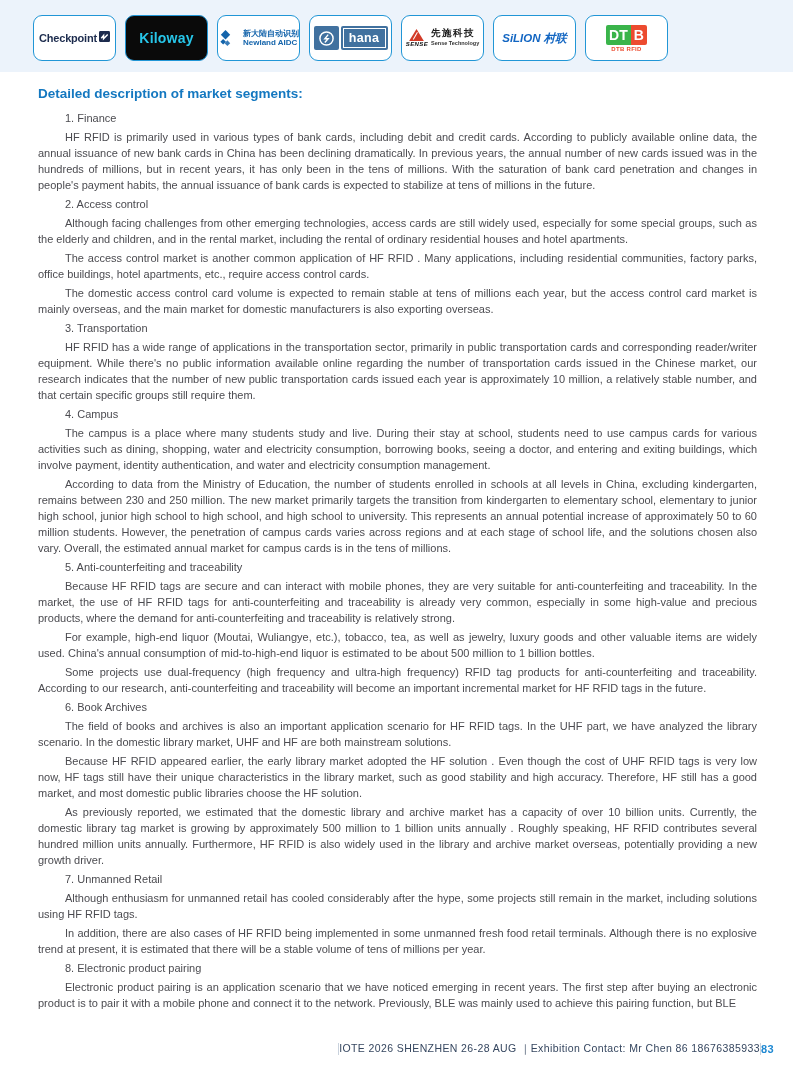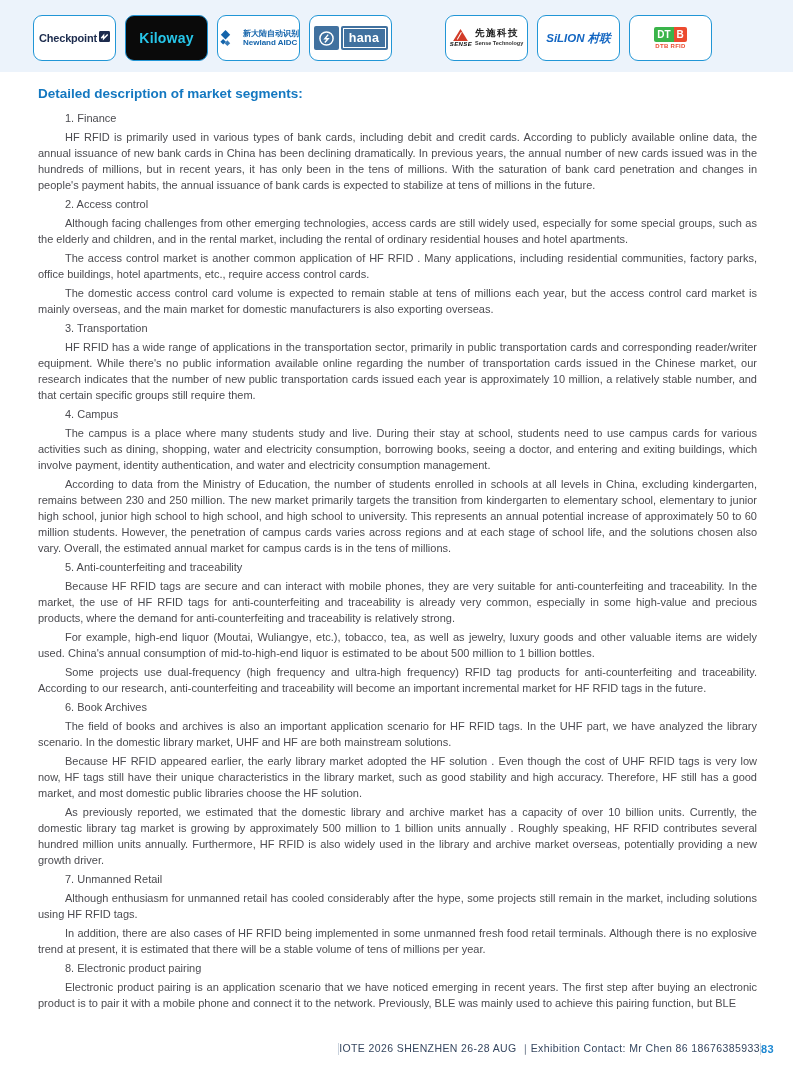--- a/index.html
+++ b/index.html
@@ -30,30 +30,30 @@
   .newland { gap:3px; }
   .nl-col { display:flex; flex-direction:column; line-height:9px; }
   .nl-line { color:#1464ab; font-weight:bold; font-size:8px; white-space:nowrap;padding-left:7px; }
   .hana { gap:2px;justify-content:center; }
   .hana-iconbox { width:25px; height:24px; background:#41719f; border-radius:2px;
                   display:flex; align-items:center; justify-content:center; }
   .hana-textbox { width:47px; height:24px; background:#41719f; border-radius:2px;
                   display:flex; align-items:center; justify-content:center;
                   outline:1px solid #fff; outline-offset:-3px; }
   .hana-text { color:#fff; font-size:12.5px; font-weight:bold; letter-spacing:0.3px; }
-  .sense { gap:3px;margin-left:44px; }
+  .sense { gap:3px; }
   .sense-left { display:flex; flex-direction:column; align-items:center; line-height:7px; }
   .sense-brand { font-size:6px; font-weight:bold; font-style:italic; color:#111; letter-spacing:0.4px; }
   .sense-col { display:flex; flex-direction:column; line-height:10px; }
   .sense-cn { color:#1b1b1b; font-weight:bold; font-size:9.5px; letter-spacing:1.5px; white-space:nowrap; }
   .sense-en { color:#333; font-size:5.5px; font-weight:bold; white-space:nowrap; }
   .silion-text { color:#1366c2; font-weight:bold; font-style:italic; font-size:11.5px; white-space:nowrap; }
   .dtb { flex-direction:column; gap:1px; }
   .dtb-row { display:flex; }
-  .dtb-seg { color:#fff; font-weight:bold; font-size:10px; padding:2px 3px; }
+  .dtb-seg { color:#fff; font-weight:bold; font-size:14px; padding:2px 3px; }
   .dtb-dt { background:#3ab44a; border-radius:2px 0 0 2px; }
   .dtb-b  { background:#ec4b2f; border-radius:0 2px 2px 0; }
   .dtb-cap { color:#ec4b2f; font-weight:bold; font-size:6px; letter-spacing:0.3px; }
   
   .doc { margin:13px 36px 0 38px; color:#4b4b50; font-size:11px; line-height:16px; }
   .heading { color:#1478c0; font-weight:bold; font-size:13.5px; line-height:18px; margin:0 0 7px 0; }
   .subtitle { margin:3px 0; text-indent:27px; }
   .para { margin:3px 0; text-indent:27px; text-align:justify; }
   
   .footer {

